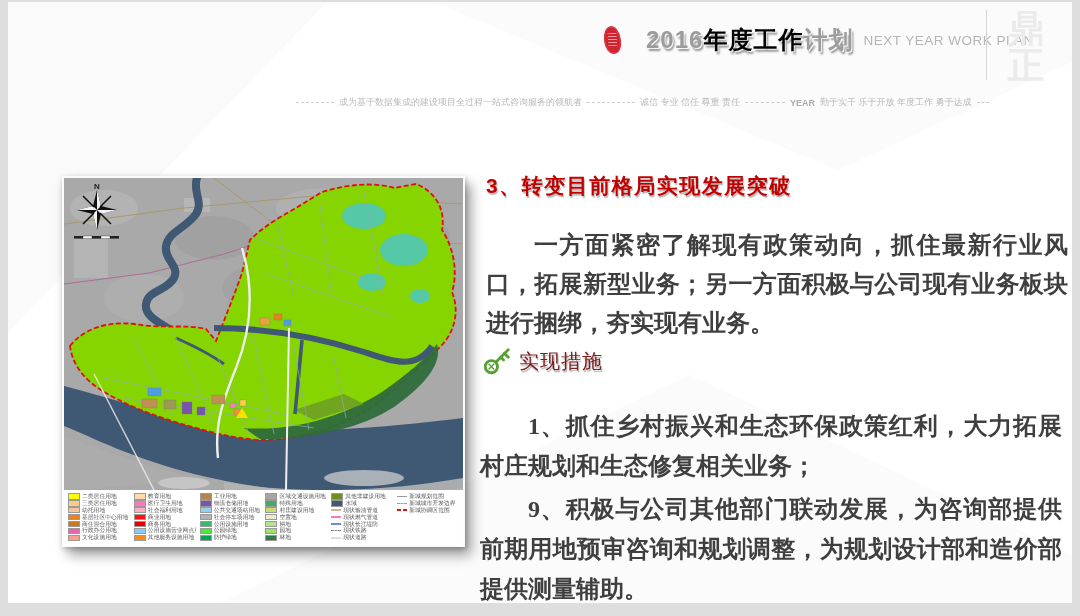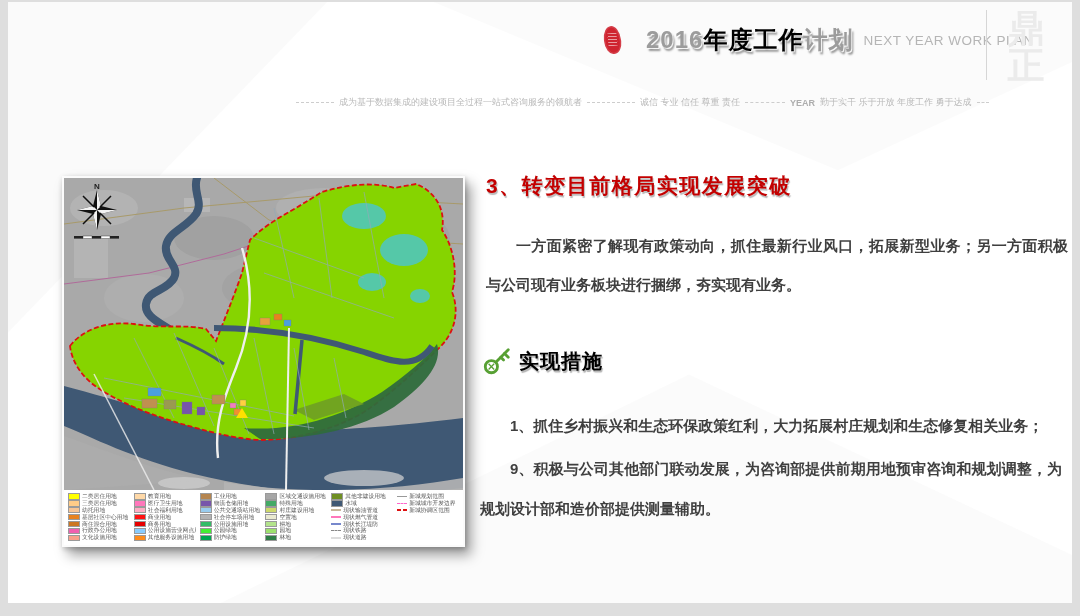--- a/index.html
+++ b/index.html
@@ -69,26 +69,26 @@
   .sw-reddash{height:2.5px;}
   .leg-label{font-size:5.8px;color:#555;white-space:nowrap;overflow:hidden;transform-origin:left center;}
 
   
   .heading{
     position:absolute;left:478px;top:170px;
     font-size:21px;font-weight:bold;color:#c30000;letter-spacing:1.5px;
     text-shadow:1px 2px 1px rgba(0,0,0,0.28);white-space:nowrap;
   }
   .body-text{
-    font-size:15px;font-weight:bold;color:#3f3f3f;line-height:39px;
-    text-indent:2em;text-align:justify;margin:0;
+    font-size:24px;font-weight:bold;color:#3f3f3f;line-height:39px;
+    text-indent:2em;text-align:justify;margin:0;font-family:Liberation Serif, serif;
   }
   .para{position:absolute;left:478px;top:224px;width:582px;}
   .measures{position:absolute;left:474px;top:344px;display:flex;align-items:center;gap:7px;}
-  .measures-label{font-size:20px;font-weight:bold;color:#000000;letter-spacing:1px;
+  .measures-label{font-size:20px;font-weight:normal;color:#7f1d1d;letter-spacing:1px;
     text-shadow:1px 2px 1px rgba(0,0,0,0.3);}
   .measure-list{position:absolute;left:472px;top:404px;width:582px;}
   .measure-list p{margin:0 0 3px 0;line-height:40px;}
 </style>
 </head>
 <body>
 
 <div class="slide">
   <div class="deco deco1"></div>
   <div class="deco deco2"></div>

